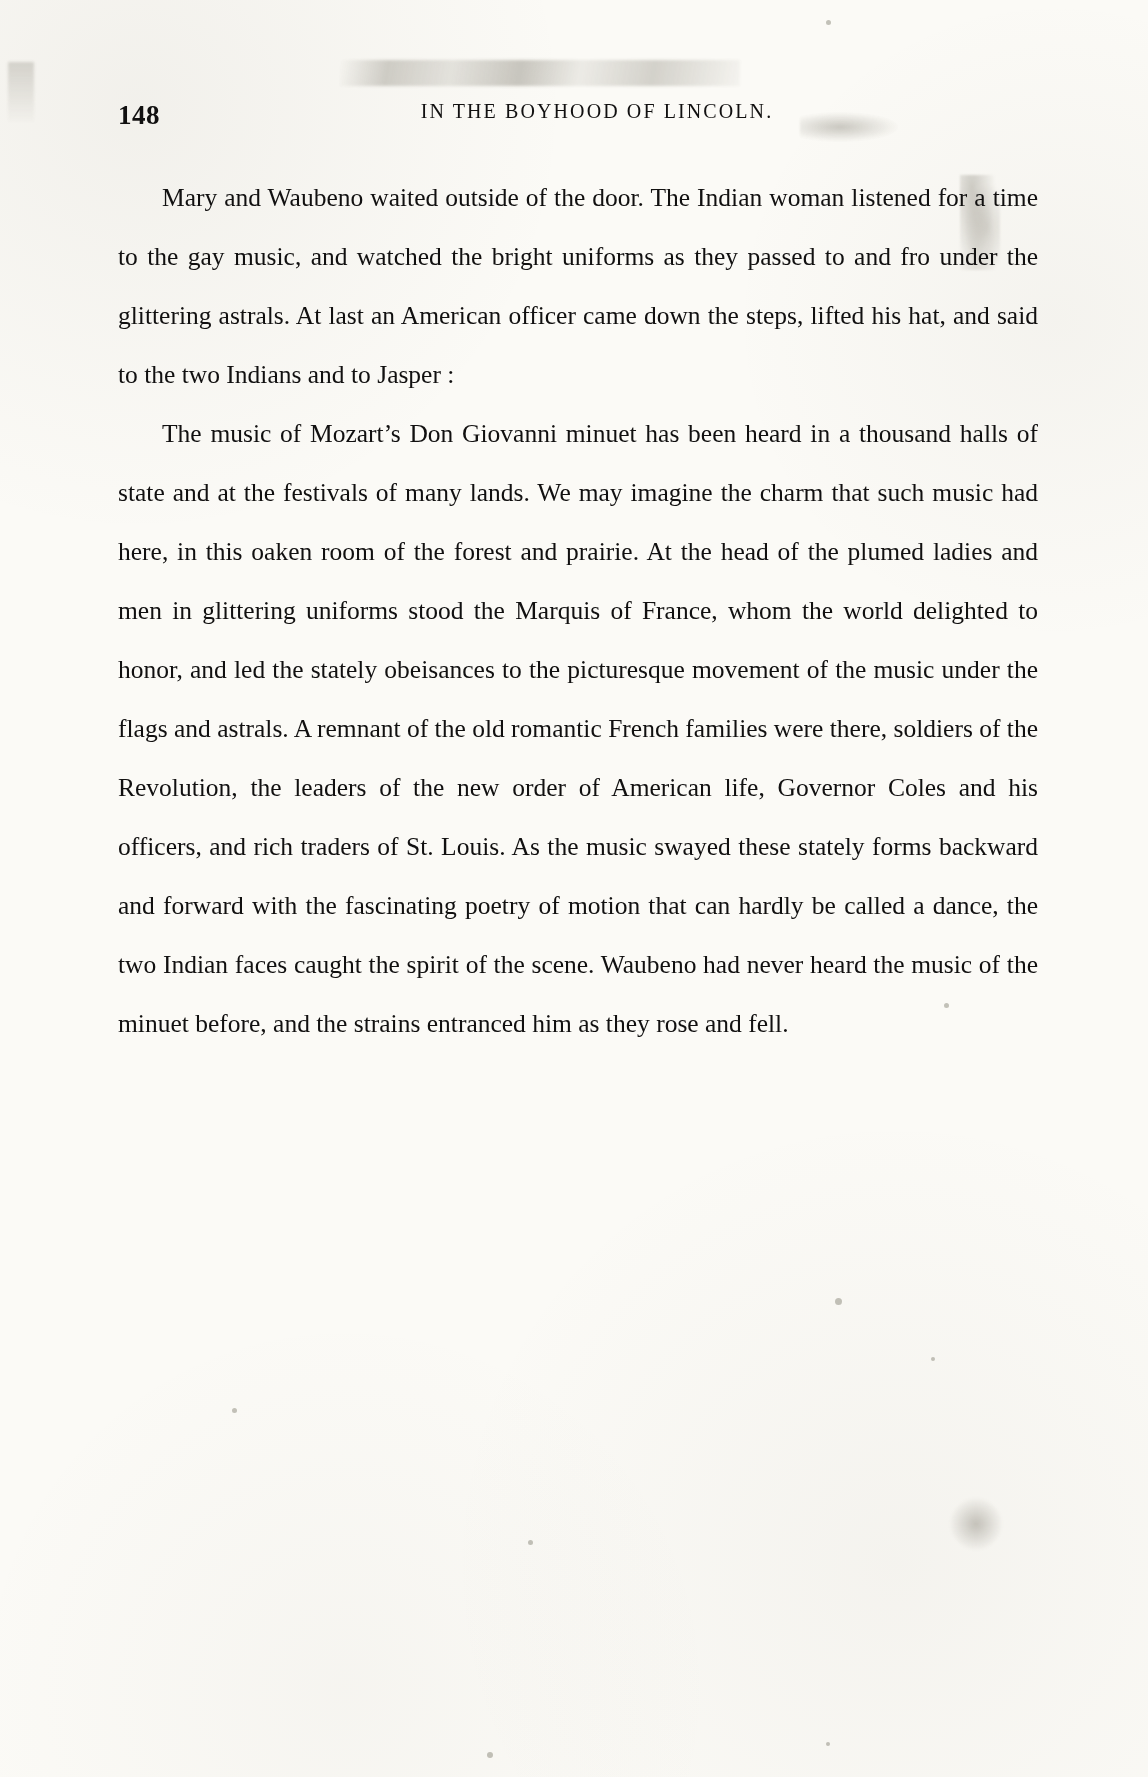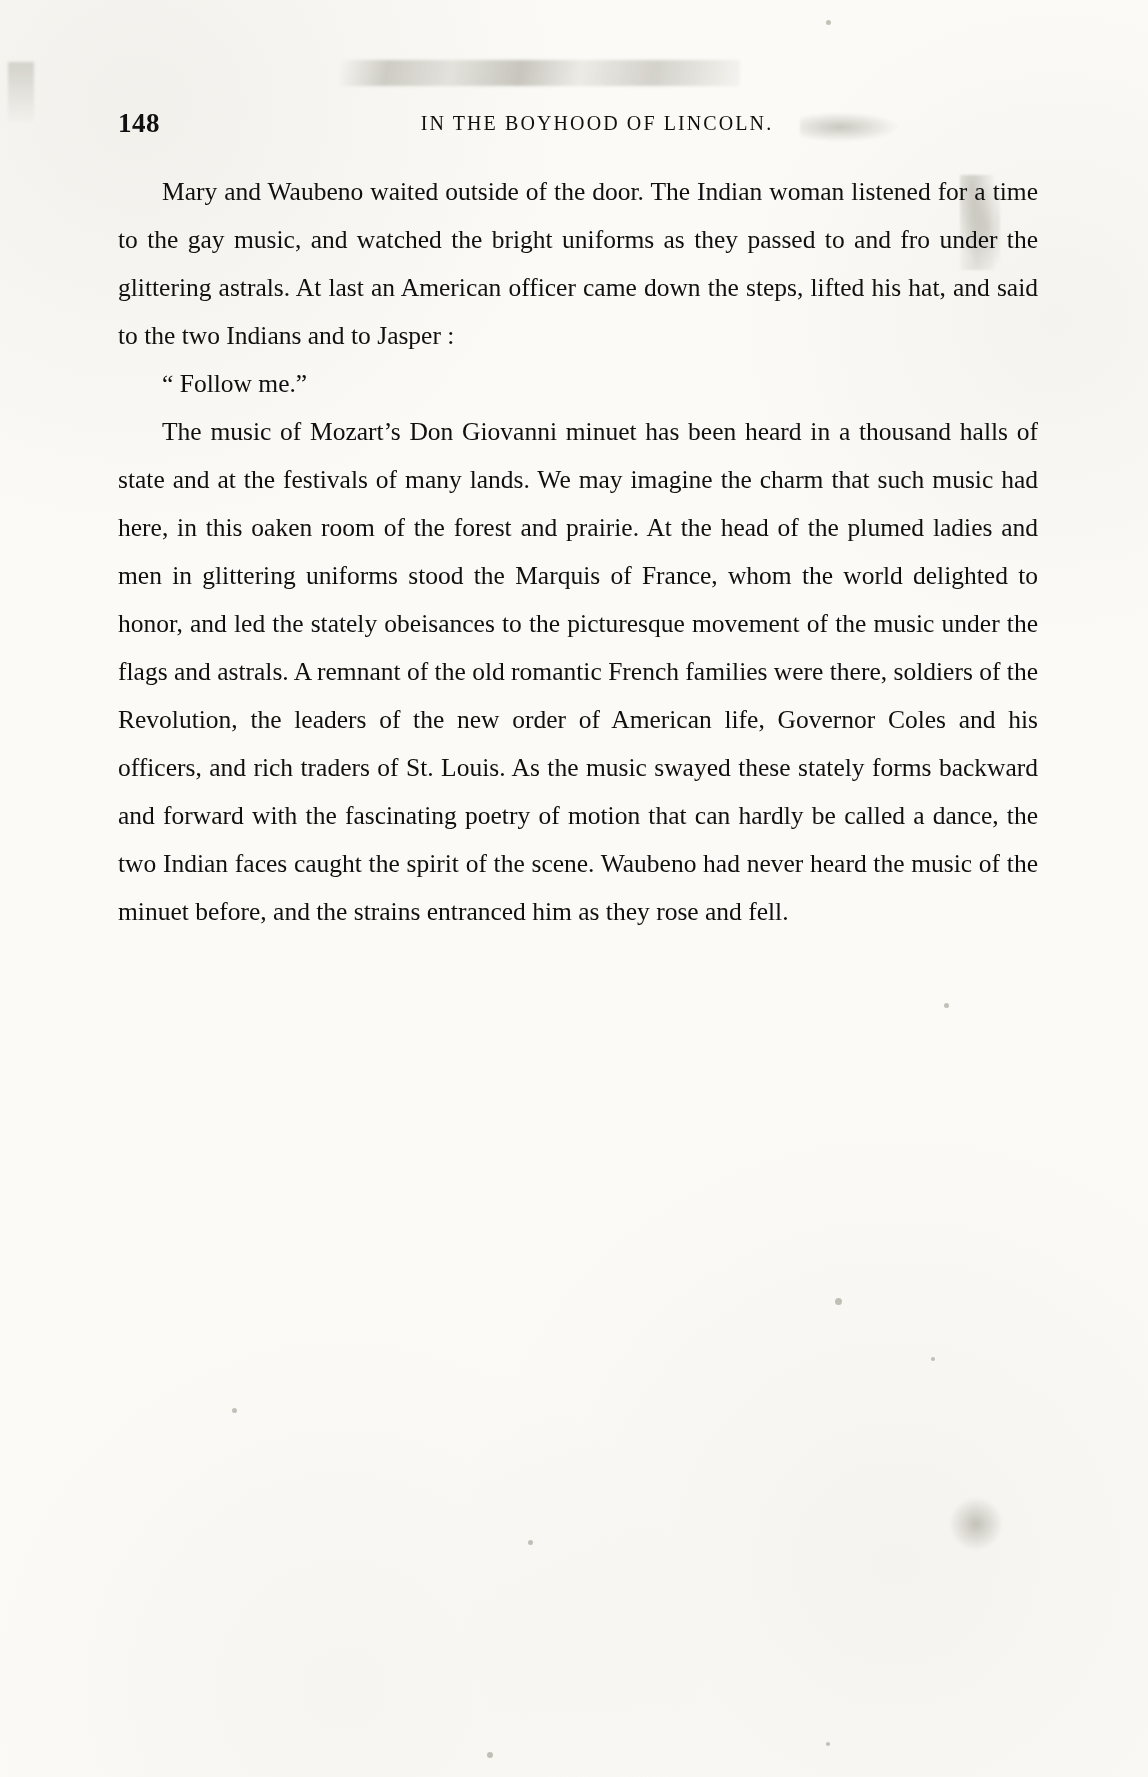--- a/index.html
+++ b/index.html
@@ -99,21 +99,21 @@
   
   .content {
     position: absolute;
     left: 118px;
     top: 100px;
     width: 920px;
   }
 
   .header-row {
     display: flex;
-    align-items: center;
+    align-items: flex-start;
     height: 46px;
   }
   .folio {
     font-size: 27px;
     font-weight: bold;
     letter-spacing: 0.5px;
     width: 74px;
     flex: 0 0 74px;
   }
   .running-head {
@@ -121,21 +121,21 @@
     text-align: center;
     font-size: 20px;
     letter-spacing: 2.1px;
     padding-right: 36px;
     white-space: nowrap;
   }
 
   .body-text {
     margin-top: 22px;
     font-size: 25.5px;
-    line-height: 48px;
+    line-height: 59px;
   }
 
   p {
     margin: 0;
     text-align: justify;
     text-justify: inter-word;
     hyphens: none;
   }
   p.indent {
     text-indent: 44px;
@@ -168,18 +168,17 @@
 
   <div class="content">
 
     <div class="header-row">
       <div class="folio">148</div>
       <div class="running-head">IN THE BOYHOOD OF LINCOLN.</div>
     </div>
 
     <div class="body-text">
       <p class="indent">Mary and Waubeno waited outside of the door. The Indian woman listened for a time to the gay music, and watched the bright uniforms as they passed to and fro under the glittering astrals. At last an American officer came down the steps, lifted his hat, and said to the two Indians and to Jasper :</p>
-      <p class="indent">“ Follow me.”</p>
       <p class="indent heavy">The music of Mozart’s Don Giovanni minuet has been heard in a thousand halls of state and at the festivals of many lands. We may imagine the charm that such music had here, in this oaken room of the forest and prairie. At the head of the plumed ladies and men in glittering uniforms stood the Marquis of France, whom the world delighted to honor, and led the stately obeisances to the picturesque movement of the music under the flags and astrals. A remnant of the old romantic French families were there, soldiers of the Revolution, the leaders of the new order of American life, Governor Coles and his officers, and rich traders of St. Louis. As the music swayed these stately forms backward and forward with the fascinating poetry of motion that can hardly be called a dance, the two Indian faces caught the spirit of the scene. Waubeno had never heard the music of the minuet before, and the strains entranced him as they rose and fell.</p>
     </div>
 
   </div>
 </div>
 
 </body></html>

